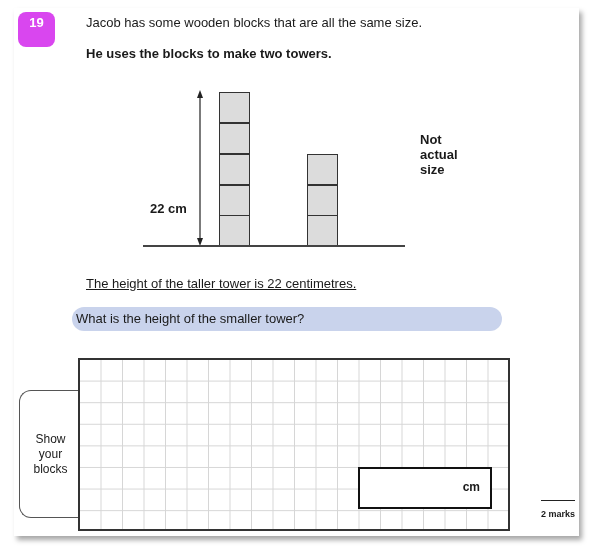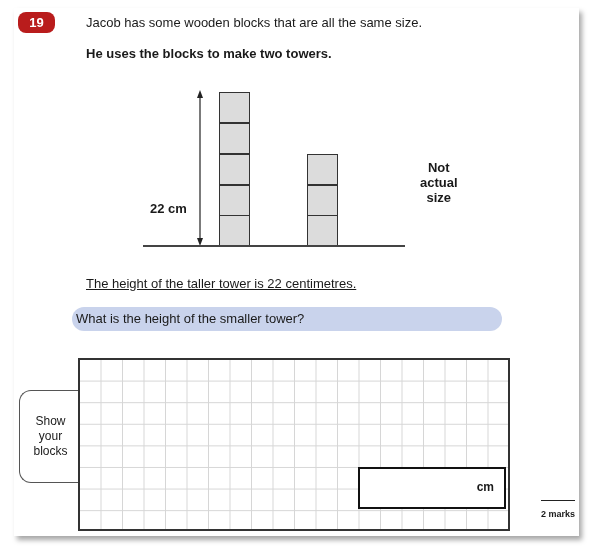--- a/index.html
+++ b/index.html
@@ -1,42 +1,42 @@
 <!DOCTYPE html>
 <html><head>
 <meta charset="utf-8">
 <style>
   html, body { margin: 0; padding: 0; background: #ffffff; }
   body { width: 602px; height: 556px; position: relative; overflow: hidden;
          font-family: "Liberation Sans", sans-serif; color: #1a1a1a; }
   .page { position: absolute; left: 14px; top: 8px; width: 565px; height: 528px;
           background: #fff; box-shadow: 3px 4px 5px rgba(0,0,0,0.35); }
-  .badge { position: absolute; left: 18px; top: 12px; width: 37px; height: 21px;
-           background: #b91c1c; color: #fff; border-radius: 8px; font-weight: bold;
+  .badge { position: absolute; left: 18px; top: 12px; width: 37px; height: 35px;
+           background: #d946ef; color: #fff; border-radius: 8px; font-weight: bold;
            font-size: 13px; line-height: 21px; text-align: center; }
   .text { position: absolute; font-size: 13px; white-space: nowrap; }
   .qbar { position: absolute; left: 72px; top: 307px; width: 430px; height: 24px;
           background: #c9d3ec; border-radius: 12px; font-size: 13px; line-height: 24px;
           padding-left: 4px; box-sizing: border-box; }
   .block { position: absolute; width: 31px; height: 31px; background: #dcdcdc;
            border: 1.2px solid #333; box-sizing: border-box; }
   .baseline { position: absolute; left: 143px; top: 245px; width: 262px; height: 1.5px; background: #444; }
   .bold { font-weight: bold; }
-  .method-tab { position: absolute; left: 19px; top: 390px; width: 62px; height: 93px;
+  .method-tab { position: absolute; left: 19px; top: 390px; width: 62px; height: 128px;
                 border: 1.2px solid #555; border-right: none; border-radius: 12px 0 0 12px;
                 box-sizing: border-box; background: #fff; text-align: center; font-size: 12px;
                 display: flex; flex-direction: column; justify-content: center; line-height: 15px; }
   .grid { position: absolute; left: 78px; top: 358px; width: 432px; height: 173px;
           box-sizing: border-box; border: 2px solid #333;
           background-color: #fff;
           background-image:
             linear-gradient(to right, #d6d6d6 1px, transparent 1px),
             linear-gradient(to bottom, #d6d6d6 1px, transparent 1px);
           background-size: 21.5px 21.6px; background-position: -1px -1px; }
-  .answer { position: absolute; left: 358px; top: 467px; width: 148px; height: 42px;
+  .answer { position: absolute; left: 358px; top: 467px; width: 134px; height: 42px;
             border: 2.5px solid #111; background: #fff; box-sizing: border-box;
             font-size: 12px; font-weight: bold; text-align: right; padding-right: 10px; line-height: 37px; }
   .marks { position: absolute; left: 541px; top: 500px; font-size: 9px; font-weight: bold;
            border-top: 1px solid #222; padding-top: 8px; white-space: nowrap; }
 </style>
 </head>
 <body>
 
 <div class="page"></div>
 
@@ -59,21 +59,21 @@
     <div class="block" style="left:219px; top:185px;"></div>
     <div class="block" style="left:219px; top:215px;"></div>
   </div>
   <div>
     <div class="block" style="left:307px; top:154px;"></div>
     <div class="block" style="left:307px; top:185px;"></div>
     <div class="block" style="left:307px; top:215px;"></div>
   </div>
   <div class="baseline"></div>
 
-  <div class="text bold" style="left:420px; top:160px; line-height:15px;text-align:center;">
+  <div class="text bold" style="left:420px; top:132px; line-height:15px;">
     <div>Not</div>
     <div>actual</div>
     <div>size</div>
   </div>
 </div>
 
 <div class="text" style="left:86px; top:276px;text-decoration:underline;">The height of the taller tower is 22 centimetres.</div>
 <div class="qbar">What is the height of the smaller tower?</div>
 
 <div class="method-tab">

